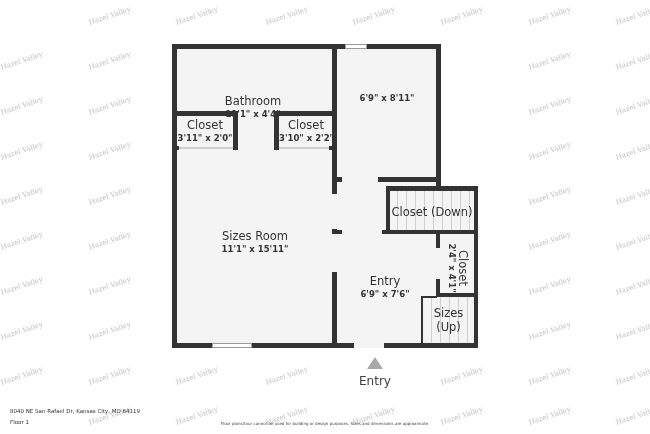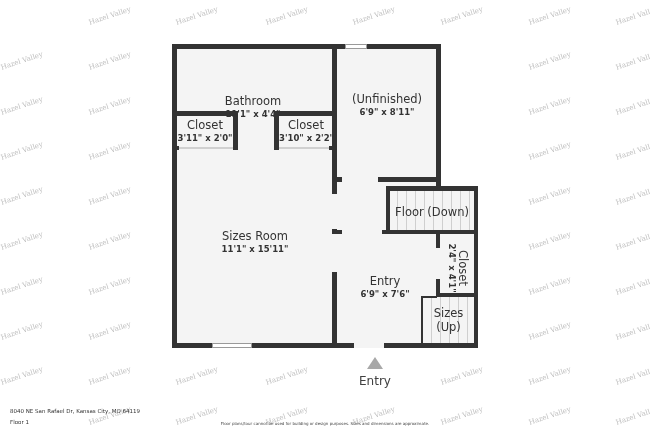--- a/index.html
+++ b/index.html
@@ -128,29 +128,28 @@
   </div>
   <div class="label" style="left:176px;top:118px;width:58px;">
     <div class="name">Closet</div>
     <div class="dim">3'11" x 2'0"</div>
   </div>
   <div class="label" style="left:279px;top:118px;width:54px;">
     <div class="name">Closet</div>
     <div class="dim">3'10" x 2'2"</div>
   </div>
   <div class="label" style="left:337px;top:92px;width:100px;">
-    <div class="name">(Unfinished)</div>
     <div class="dim">6'9" x 8'11"</div>
   </div>
   <div class="label" style="left:177px;top:229px;width:156px;">
     <div class="name">Sizes Room</div>
     <div class="dim">11'1" x 15'11"</div>
   </div>
   <div class="label" style="left:390px;top:205px;width:84px;">
-    <div class="name">Floor (Down)</div>
+    <div class="name">Closet (Down)</div>
   </div>
   <div class="label" style="left:337px;top:274px;width:96px;">
     <div class="name">Entry</div>
     <div class="dim">6'9" x 7'6"</div>
   </div>
   <div class="label" style="left:422px;top:255px;width:70px;transform:rotate(90deg);transform-origin:center;">
     <div class="name">Closet</div>
     <div class="dim" style="position:relative;top:-2px;">2'4" x 4'1"</div>
   </div>
   <div class="label" style="left:423px;top:306px;width:51px;">

